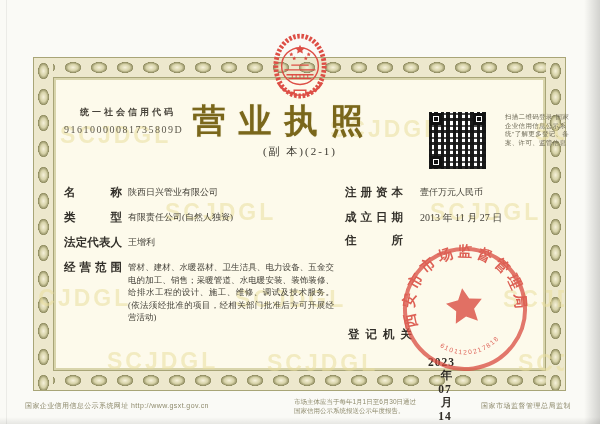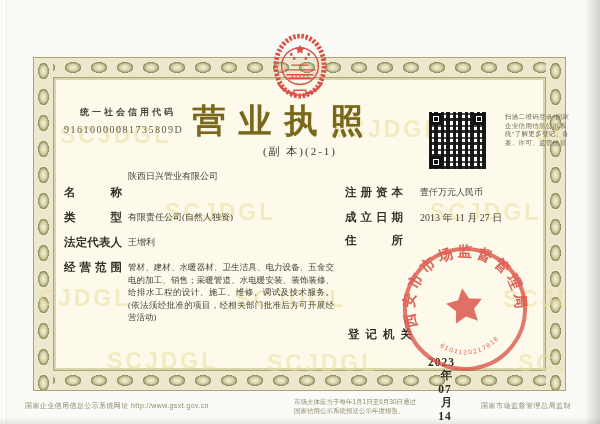--- a/index.html
+++ b/index.html
@@ -54,21 +54,21 @@
   .qr .finder::after{content:"";position:absolute;left:1px;top:1px;width:4px;height:4px;background:#111;}
   .qr .f-tl{left:1px;top:1px;} .qr .f-tr{right:1px;top:1px;} .qr .f-bl{left:1px;bottom:1px;}
   .qr-caption{position:absolute;left:505px;top:113px;width:66px;font-size:6.5px;line-height:8.5px;
       color:#6e6a57;letter-spacing:.3px;}
 
   
   .flabel{position:absolute;font-family:"Liberation Sans",sans-serif;font-weight:bold;
       font-size:11.5px;color:#33302a;display:inline-block;text-align:justify;text-align-last:justify;}
   .fvalue{position:absolute;color:#45423a;}
   .lab-w{width:58px;}
-  .v-name{left:128px;top:170px;font-size:9px;}
+  .v-name{left:128px;top:186px;font-size:9px;}
   .v-type{left:128px;top:211px;font-size:9px;}
   .v-rep{left:128px;top:236px;font-size:9px;}
   .v-scope{left:128px;top:261px;width:206px;font-size:8.5px;line-height:12.5px;text-align:justify;}
   .v-cap{left:420px;top:186px;font-size:9px;}
   .v-est{left:420px;top:211px;font-size:10px;}
   .v-addr{left:420px;top:233px;width:148px;font-size:8.5px;line-height:12.5px;}
 
   
   .authority{left:348px;top:327px;width:64px;}
   .issue-date{position:absolute;left:428px;top:356px;font-size:11.5px;color:#2e2b25;

